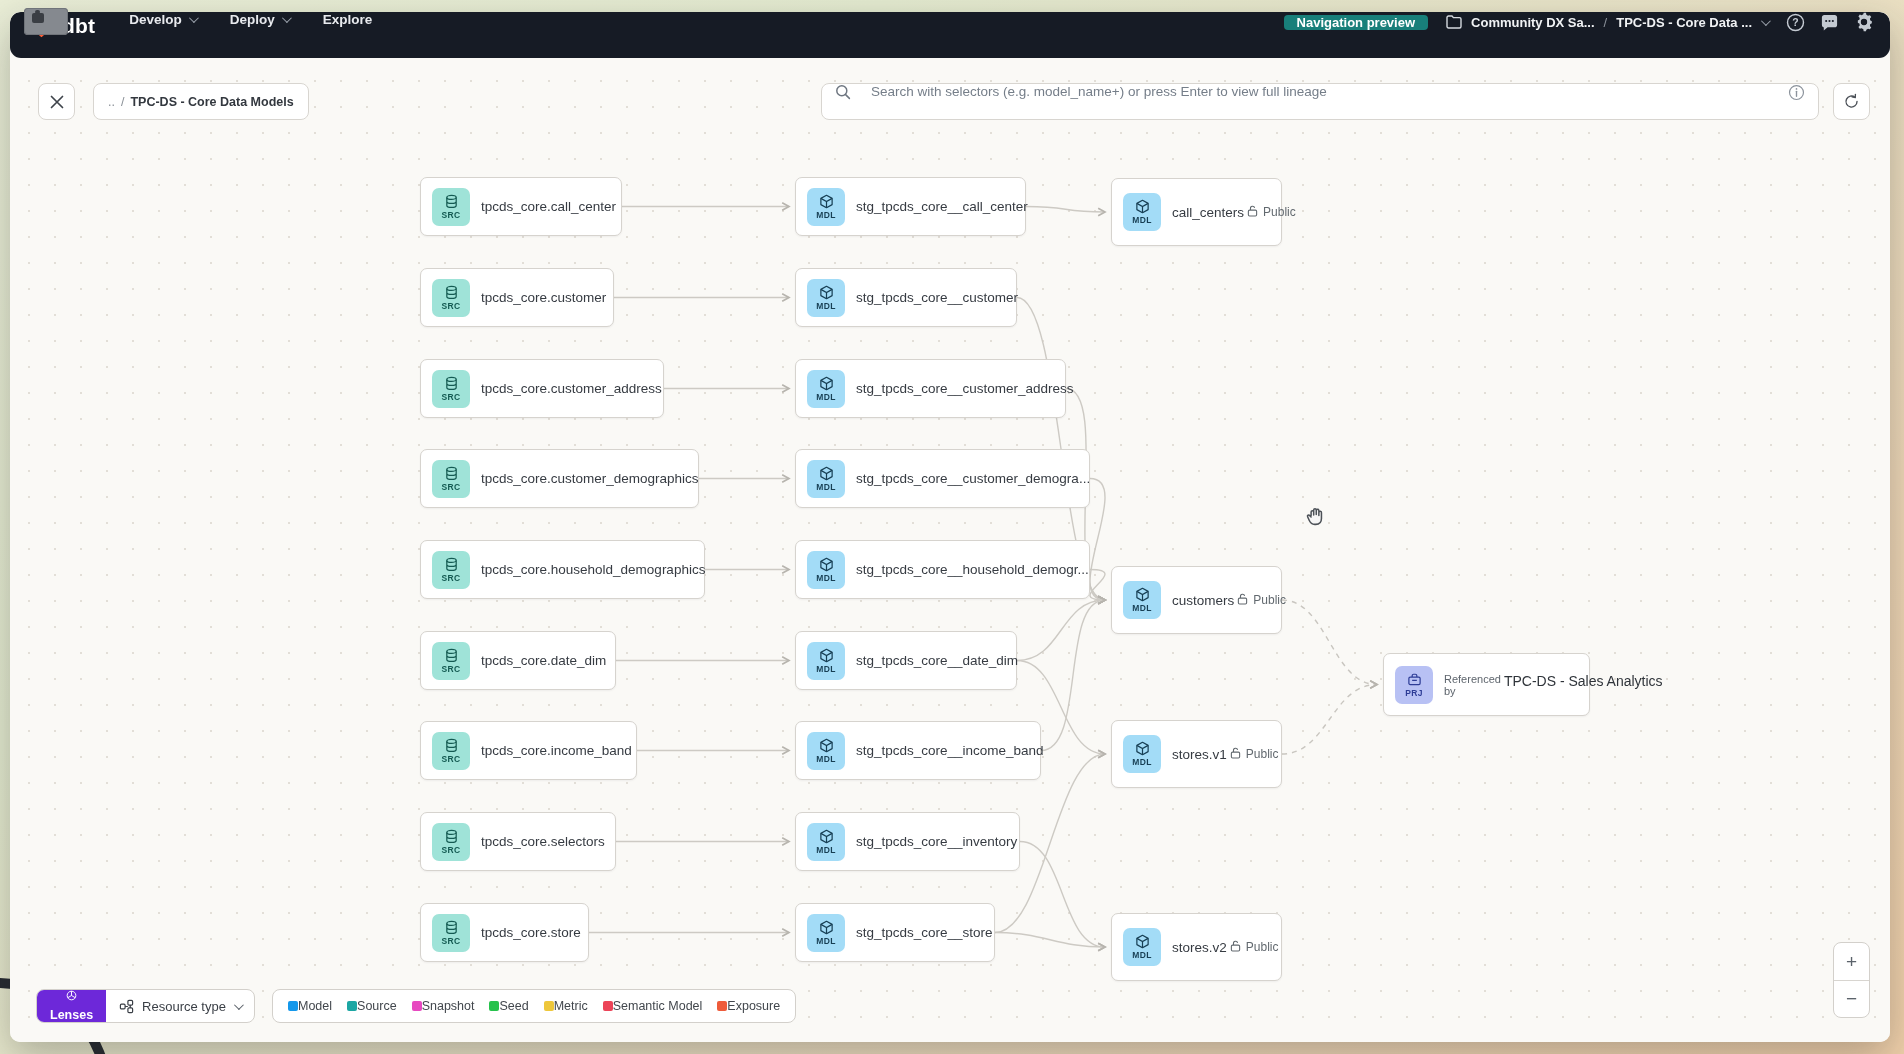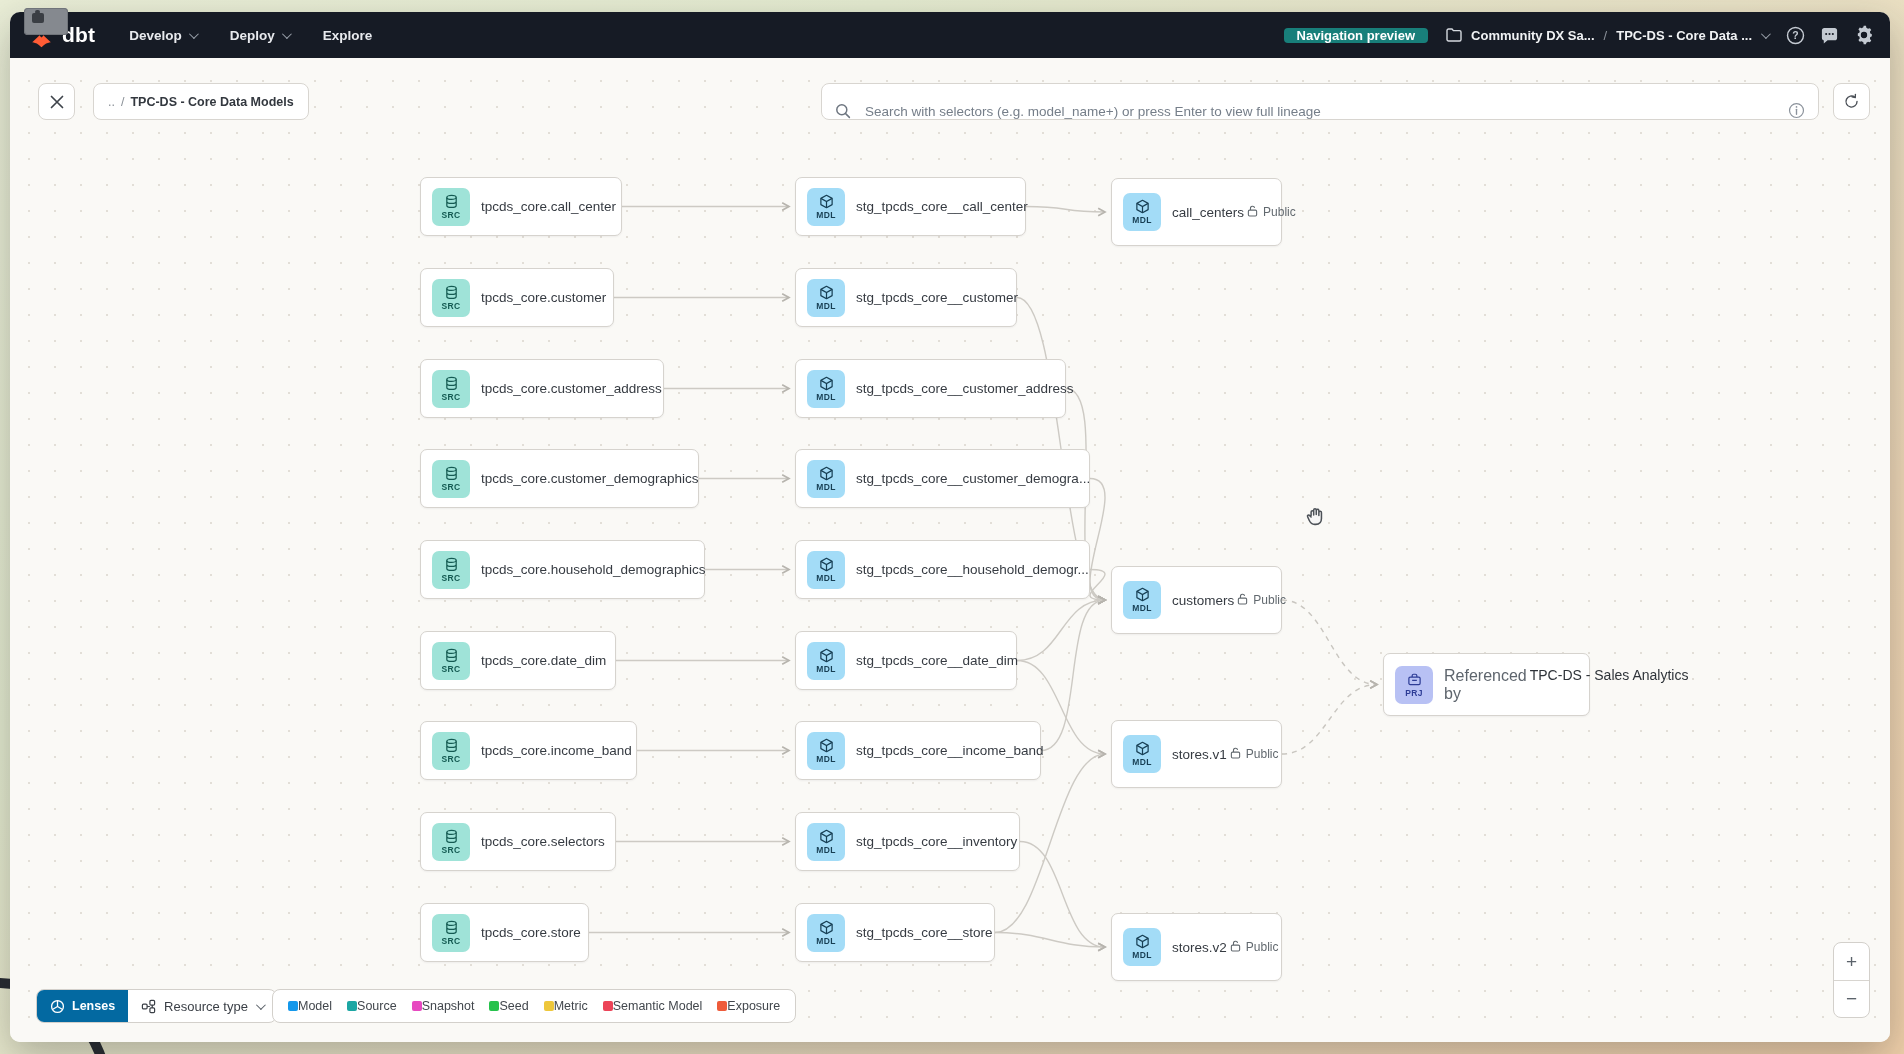--- a/index.html
+++ b/index.html
@@ -15,22 +15,22 @@
   .artifact-glyph { position:absolute; left:8px; top:5px; width:12px; height:10px;
     background:#3a3e44; border-radius:2px; }
   .artifact-glyph:after { content:""; position:absolute; left:3px; top:-3px; width:5px; height:4px;
     background:#3a3e44; border-radius:2px; }
 
   .window { position:absolute; left:10px; top:12px; width:1880px; height:1030px;
     border-radius:10px; overflow:hidden; background:#faf9f6; z-index:2;
     box-shadow:0 14px 40px rgba(30,30,30,.3); }
 
   
-  .navbar { position:relative; height:46px; background:#161b25; display:flex; align-items:center;
-    padding:0 16px 0 18px; color:#eceef1; }
+  .navbar { position:relative; height:46px; background:#161b25; display:flex; align-items:flex-start;
+    padding:0 16px 0 18px; color:#eceef1;border-radius:11px; }
   .brand { display:flex; align-items:center; gap:7px; margin-right:34px; }
   .brand-name { font-size:21px; font-weight:bold; color:#fff; letter-spacing:.2px; }
   .nav-menus { display:flex; align-items:center; gap:34px; }
   .nav-item { display:flex; align-items:center; gap:7px; font-size:13.5px; font-weight:bold;
     color:#e8eaee; cursor:pointer; }
   .chev { width:7px; height:7px; border-right:1.6px solid #9aa1ab; border-bottom:1.6px solid #9aa1ab;
     transform:rotate(45deg) translateY(-2px); display:inline-block; }
   .nav-right { margin-left:auto; display:flex; align-items:center; gap:18px; }
   .preview-btn { background:#187f7a; color:#fff; font-size:13px; font-weight:bold;
     padding:0 13px; border-radius:4px; border:none; cursor:pointer; }
@@ -54,44 +54,44 @@
   .tile { width:38px; height:38px; border-radius:7px; display:flex; flex-direction:column;
     align-items:center; justify-content:center; flex:none; gap:1px; }
   .tile svg { display:block; }
   .tile-label { font-size:8.5px; font-weight:bold; letter-spacing:.3px; }
   .tile.SRC { background:#9fe3d8; color:#145a52; }
   .tile.MDL { background:#a3dcf7; color:#173f54; }
   .tile.PRJ { background:#b8c1f4; color:#2d3c96; }
   .node-title { font-size:13.5px; color:#363b42; white-space:nowrap; }
   .txt { display:flex; flex-direction:row; gap:3px; }
   .node-sub { display:flex; align-items:center; gap:5px; font-size:12px; color:#62696f; }
-  .node-note { font-size:16px; color:#5e656d; }
+  .node-note { font-size:11px; color:#5e656d; }
   .node-title.big { font-size:14px; color:#2f343a; }
 
   
   .tool { position:absolute; z-index:3; }
   .btn-square { width:37px; height:37px; background:#fff; border:1px solid #d8d5d0; border-radius:8px;
     display:flex; align-items:center; justify-content:center; color:#4b5057; cursor:pointer; }
   .chip { height:37px; background:#fff; border:1px solid #d8d5d0; border-radius:8px;
     display:inline-flex; align-items:center; gap:6px; padding:0 14px; font-size:12.5px;
     color:#33383f; font-weight:bold; cursor:pointer; white-space:nowrap; }
   .chip .dots { color:#8a9097; font-weight:normal; }
   .searchbar { position:absolute; left:811px; top:25px; width:998px; height:37px; background:#fff;
-    border:1px solid #d8d5d0; border-radius:8px; display:flex; align-items:flex-end; gap:14px;
+    border:1px solid #d8d5d0; border-radius:8px; display:flex; align-items:flex-start; gap:20px;
     padding:0 13px; z-index:3; }
   .searchbar input { flex:1; border:none; outline:none; font-size:13.5px; color:#30353c;
     font-family:"Liberation Sans", sans-serif; background:transparent; }
   .searchbar input::placeholder { color:#757e89; }
 
   
   .lenses-group { position:absolute; left:26px; top:931px; height:34px; display:inline-flex;
     align-items:stretch; background:#fff; border:1px solid #d3d0cb; border-radius:8px;
     overflow:hidden; z-index:3; }
-  .lenses-btn { display:flex; align-items:center; gap:7px; padding:0 13px; background:#0369a1;
-    color:#fff; font-size:12.5px; font-weight:bold; cursor:pointer; }
+  .lenses-btn { display:flex; align-items:center; gap:7px; padding:0 13px; background:#6d28d9;
+    color:#fff; font-size:12.5px; font-weight:bold; cursor:pointer;flex-direction:column; }
   .resource-btn { display:flex; align-items:center; gap:8px; padding:0 13px; color:#3a3f46;
     font-size:13px; cursor:pointer; }
   .legend-chip { position:absolute; left:262px; top:931px; height:34px; display:flex;
     align-items:center; gap:15px; padding:0 15px; background:#fff; border:1px solid #d3d0cb;
     border-radius:8px; z-index:3; }
   .legend-item { display:flex; align-items:center; font-size:12.5px; color:#42474d; }
   .sw { width:10px; height:10px; border-radius:2px; flex:none; }
   .zoomctl { position:absolute; right:20px; top:884px; width:37px; background:#fff;
     border:1px solid #d3d0cb; border-radius:8px; overflow:hidden; z-index:3; }
   .zoomcell { height:37px; display:flex; align-items:center; justify-content:center;

